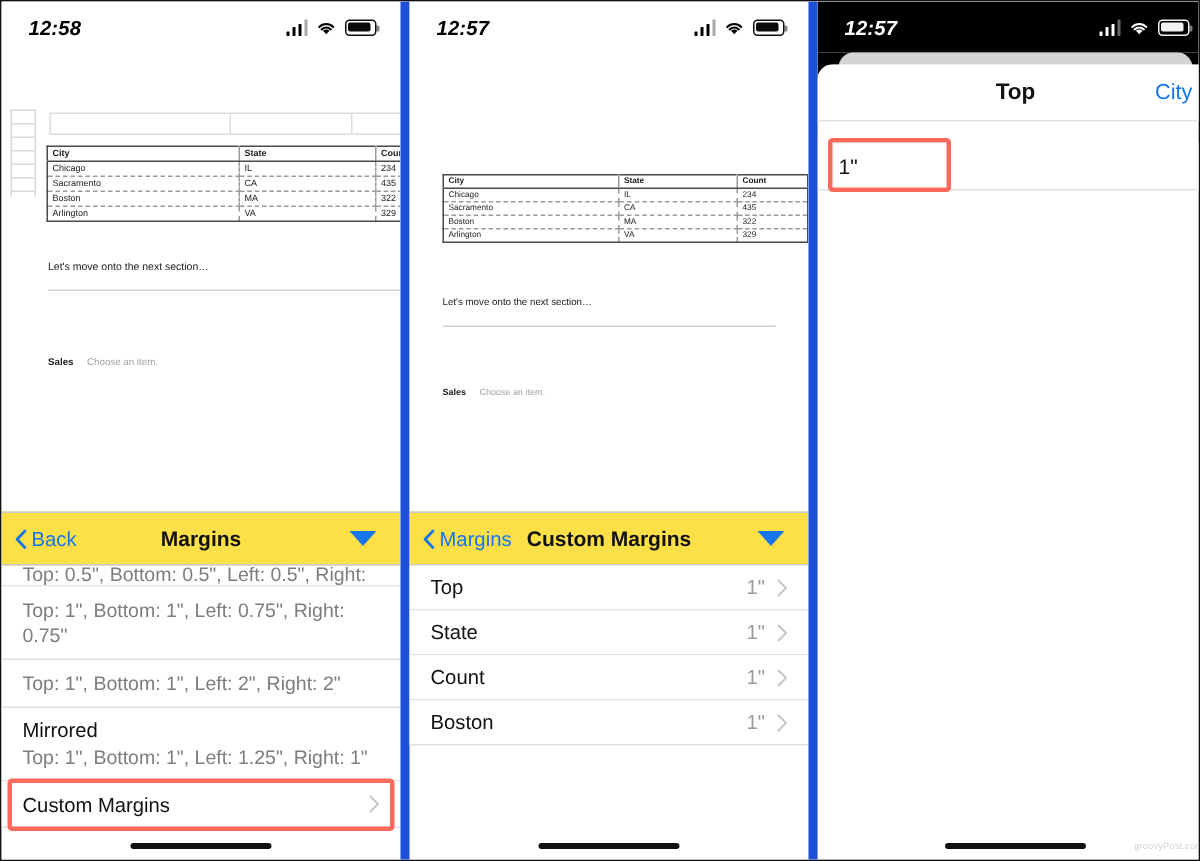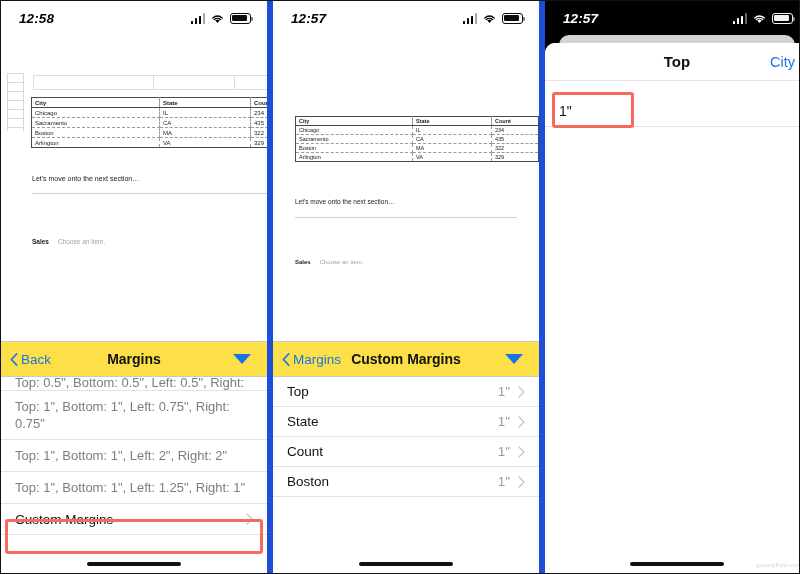--- a/index.html
+++ b/index.html
@@ -446,20 +446,21 @@
           <div class="row-sub">Top: 0.5", Bottom: 0.5", Left: 0.5", Right: 0.5"</div>
         </div>
 
         <div class="row two-line">
           <div class="row-sub">Top: 1", Bottom: 1", Left: 0.75", Right: 0.75"</div>
         </div>
         <div class="row two-line">
           <div class="row-sub">Top: 1", Bottom: 1", Left: 2", Right: 2"</div>
         </div>
         <div class="row two-line">
+          <div class="row-title">Mirrored</div>
           <div class="row-sub">Top: 1", Bottom: 1", Left: 1.25", Right: 1"</div>
         </div>
 
         <div class="row single" style="height:31px;">
           <div class="row-title">Custom Margins</div>
           <svg class="chev-right" style="margin-left:auto" viewBox="0 0 7 12">
             <path d="M1 1 L6 6 L1 11" stroke="#9b9b9e" stroke-width="1.4" fill="none" stroke-linecap="round" stroke-linejoin="round"></path>
           </svg>
         </div>
       </div>

